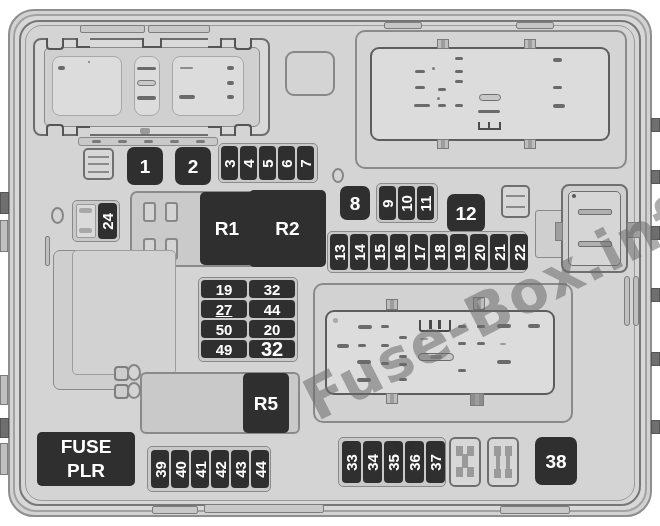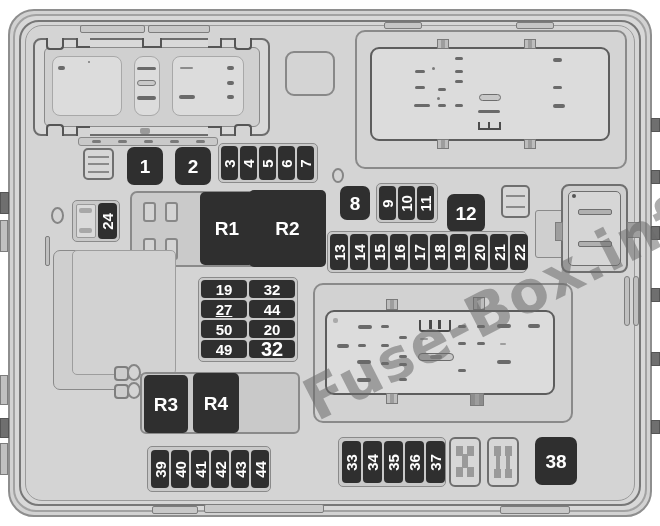--- a/index.html
+++ b/index.html
@@ -369,27 +369,29 @@
   <div class="pin" style="left:497px;top:360px;width:14px;height:4px;"></div>
   <div class="pin" style="left:528px;top:324px;width:12px;height:4px;"></div>
   <div class="pin xs" style="left:333px;top:318px;width:5px;height:5px;background:#aaa;"></div>
 
   <div class="plate2" style="left:140px;top:372px;width:160px;height:62px;border-radius:6px;background:#c9c9c9;border-color:#8a8a8a;"></div>
   <div class="loop" style="left:114px;top:366px;width:15px;height:15px;"></div>
   <div class="loop" style="left:114px;top:384px;width:15px;height:15px;"></div>
   <div class="eyelet" style="left:127px;top:364px;width:14px;height:17px;"></div>
   <div class="eyelet" style="left:127px;top:382px;width:14px;height:17px;"></div>
 
-  <div class="blk relay" style="left:144px;top:375px;width:44px;height:58px;">
-    <span>R3</span>
-  </div>
-  <div class="blk relay" style="left:193px;top:373px;width:46px;height:60px;">
-    <span>R4</span>
-  </div>
-
+  <div class="blk relay" style="left:243px;top:373px;width:46px;height:60px;">
+    <span>R5</span>
+  </div>
+
+  <div class="blk" style="left:37px;top:432px;width:98px;height:54px;border-radius:5px;
+       flex-direction:column;font-size:19px;line-height:1.25;">
+    <span>FUSE</span>
+    <span>PLR</span>
+  </div>
 
   <div class="cage" style="left:147px;top:446px;width:124px;height:46px;"></div>
   <div class="blk num-v" style="left:151px;top:450px;width:18px;height:38px;">
     <span class="rot">39</span>
   </div>
   <div class="blk num-v" style="left:171px;top:450px;width:18px;height:38px;">
     <span class="rot">40</span>
   </div>
   <div class="blk num-v" style="left:191px;top:450px;width:18px;height:38px;">
     <span class="rot">41</span>

